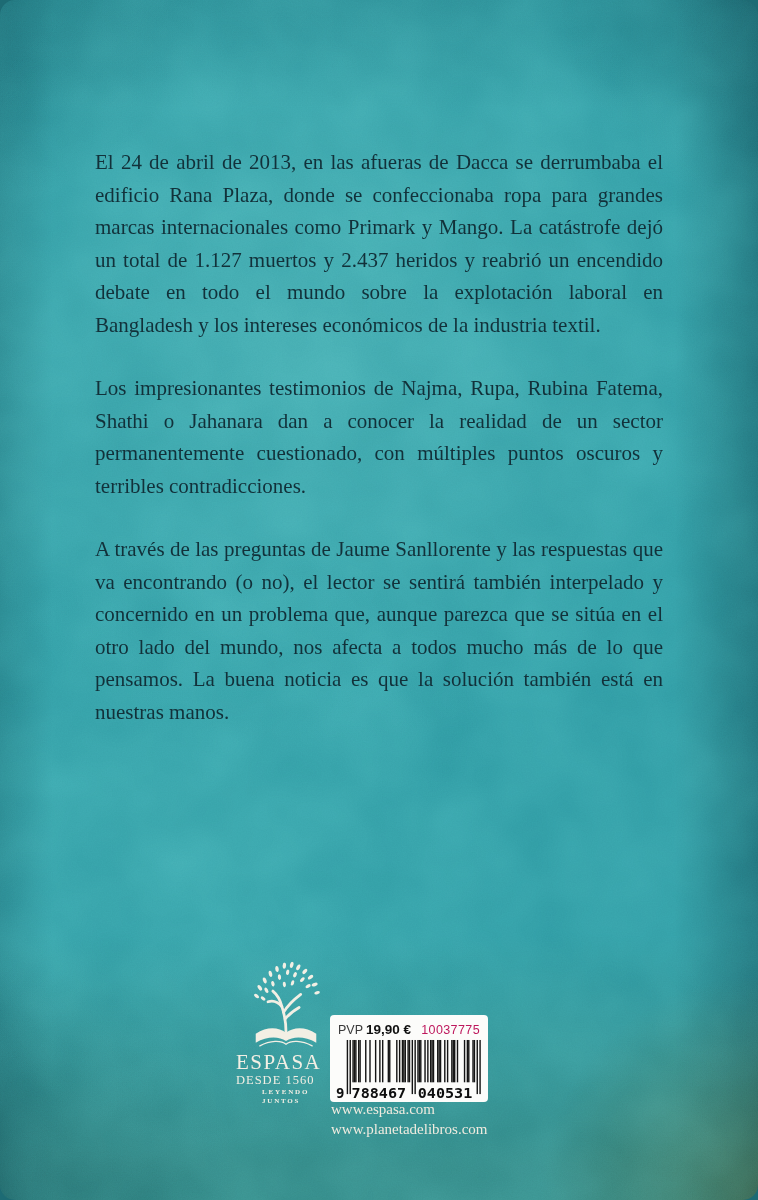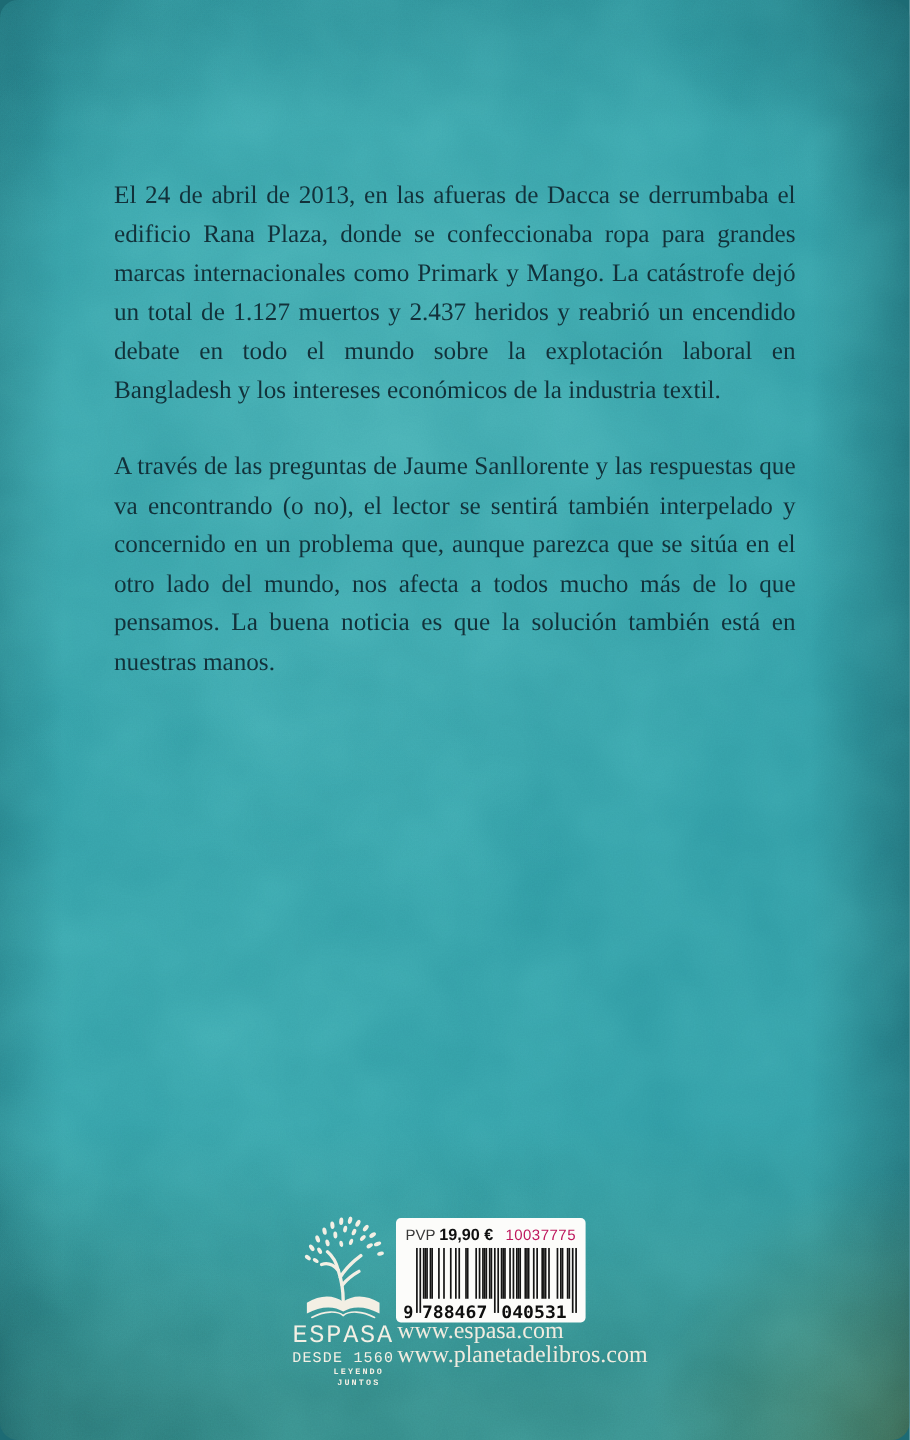--- a/index.html
+++ b/index.html
@@ -22,40 +22,40 @@
   svg.texture{position:absolute;left:0;top:0;pointer-events:none;}
   .tx-fine{mix-blend-mode:overlay;opacity:.30;}
   .tx-coarse{mix-blend-mode:soft-light;opacity:.55;}
 
   .synopsis{position:absolute;left:95px;top:146px;width:568px;
     font-family:"Liberation Serif", serif;font-size:21px;line-height:32.5px;
     color:#12313a;text-align:justify;}
   .synopsis p{margin:0 0 31px 0;}
   .synopsis p:last-child{margin-bottom:1px;}
 
-  .publisher{position:absolute;left:236px;top:1012px;width:100px;text-align:center;
-    color:#f3efe4;font-family:Liberation Mono, monospace;}
+  .publisher{position:absolute;left:236px;top:960px;width:100px;text-align:left;
+    color:#f3efe4;font-family:Liberation Serif, serif;}
   .publisher svg{display:block;margin:0 auto;}
   .pub-name{font-size:21px;line-height:22px;letter-spacing:1.5px;margin-top:1px;}
   .pub-sub{font-size:12.5px;line-height:14px;letter-spacing:1px;}
   .pub-tag{font-size:7px;line-height:9px;letter-spacing:1.8px;font-weight:bold;margin-top:1px;margin-left:26px;}
 
   .pricebox{position:absolute;left:330px;top:1015px;width:158px;height:87px;
     background:#fcfcfa;border-radius:4px;box-sizing:border-box;padding:5px 6px 12px 6px;}
   .price-row{display:flex;justify-content:space-between;align-items:baseline;
     font-family:"Liberation Sans", sans-serif;padding:0 2px;}
   .pvp-label{font-size:12.5px;color:#3a3a3a;}
   .pvp-price{font-size:13.5px;font-weight:bold;color:#101010;margin-left:3px;}
   .prod-code{font-size:12.5px;color:#be185d;letter-spacing:.4px;}
   #ean{display:block;margin-top:1px;}
   #ean rect{fill:#141414;}
   #ean text{font-family:"DejaVu Sans Mono", monospace;font-weight:bold;font-size:14.5px;fill:#0e0e0e;}
 
   .websites{position:absolute;left:331px;top:1100px;
-    font-family:"Liberation Serif", serif;font-size:20px;line-height:19.5px;color:#f0ebdf;}
+    font-family:"Liberation Serif", serif;font-size:15px;line-height:19.5px;color:#f0ebdf;}
 </style>
 </head>
 <body>
 
 <div class="cover">
 
   <svg class="texture tx-coarse" width="758" height="1200" aria-hidden="true">
     <filter id="mottle" x="0" y="0" width="100%" height="100%">
       <feTurbulence type="fractalNoise" baseFrequency="0.012" numOctaves="3" seed="11"></feTurbulence>
       <feColorMatrix type="matrix" values="0 0 0 0 0.55  0 0 0 0 0.85  0 0 0 0 0.80  0 0 0 0.9 0"></feColorMatrix>
@@ -65,20 +65,21 @@
   <svg class="texture tx-fine" width="758" height="1200" aria-hidden="true">
     <filter id="grain" x="0" y="0" width="100%" height="100%">
       <feTurbulence type="fractalNoise" baseFrequency="0.8" numOctaves="2" seed="7"></feTurbulence>
       <feColorMatrix type="matrix" values="0 0 0 0 0.5  0 0 0 0 0.5  0 0 0 0 0.5  0 0 0 0.5 0"></feColorMatrix>
     </filter>
     <rect width="758" height="1200" filter="url(#grain)"></rect>
   </svg>
 
   <main class="synopsis">
     <p>El 24 de abril de 2013, en las afueras de Dacca se derrumbaba el edificio Rana Plaza, donde se confeccionaba ropa para grandes marcas internacionales como Primark y Mango. La catástrofe dejó un total de 1.127 muertos y 2.437 heridos y reabrió un encendido debate en todo el mundo sobre la explotación laboral en Bangladesh y los intereses económicos de la industria textil.</p>
+    <p>Los impresionantes testimonios de Najma, Rupa, Rubina Fatema, Shathi o Jahanara dan a conocer la realidad de un sector permanentemente cuestionado, con múltiples puntos oscuros y terribles contradicciones.</p>
     <p>A través de las preguntas de Jaume Sanllorente y las respuestas que va encontrando (o no), el lector se sentirá también interpelado y concernido en un problema que, aunque parezca que se sitúa en el otro lado del mundo, nos afecta a todos mucho más de lo que pensamos. La buena noticia es que la solución también está en nuestras manos.</p>
   </main>
 
   <div class="publisher">
     <svg width="82" height="90" viewBox="0 0 100 110" aria-hidden="true">
       <g fill="none" stroke="#f3efe4" stroke-width="3.4" stroke-linecap="round">
         <path d="M50,88 C50,76 48,66 45,57 C43,49 40,43 34,38"></path>
         <path d="M47,64 C53,54 60,48 68,42"></path>
         <path d="M45,57 C40,51 34,49 28,51"></path>
         <path d="M49,72 C54,66 59,62 66,58"></path>

